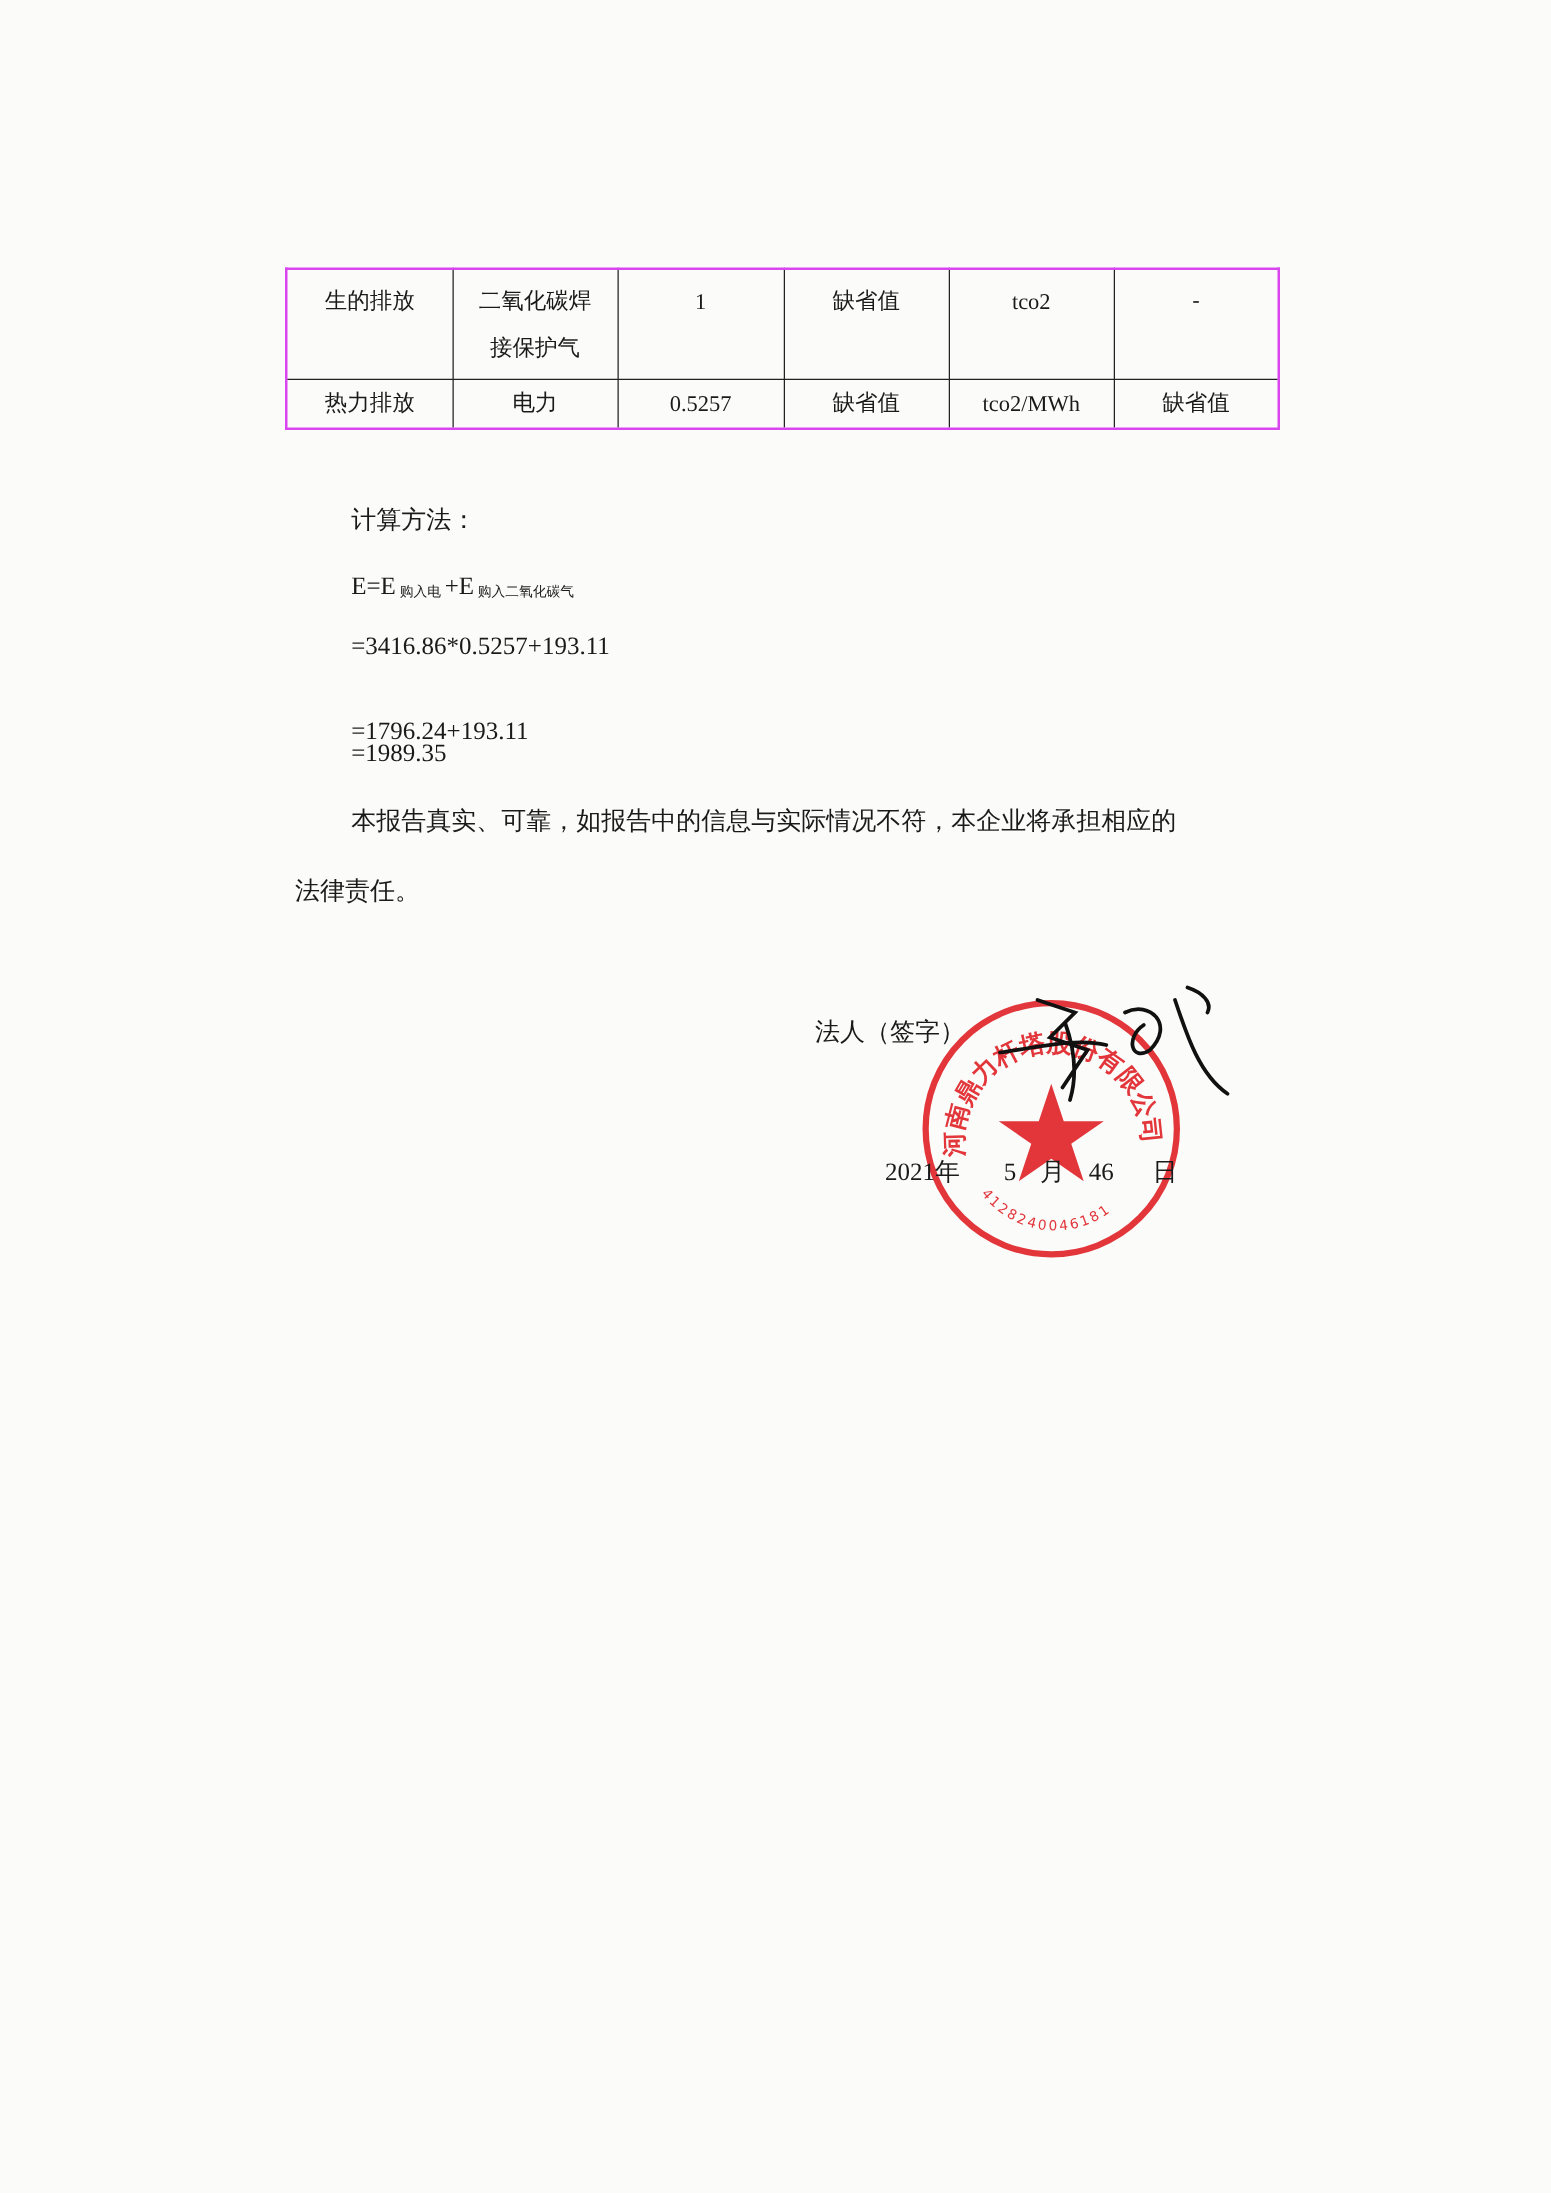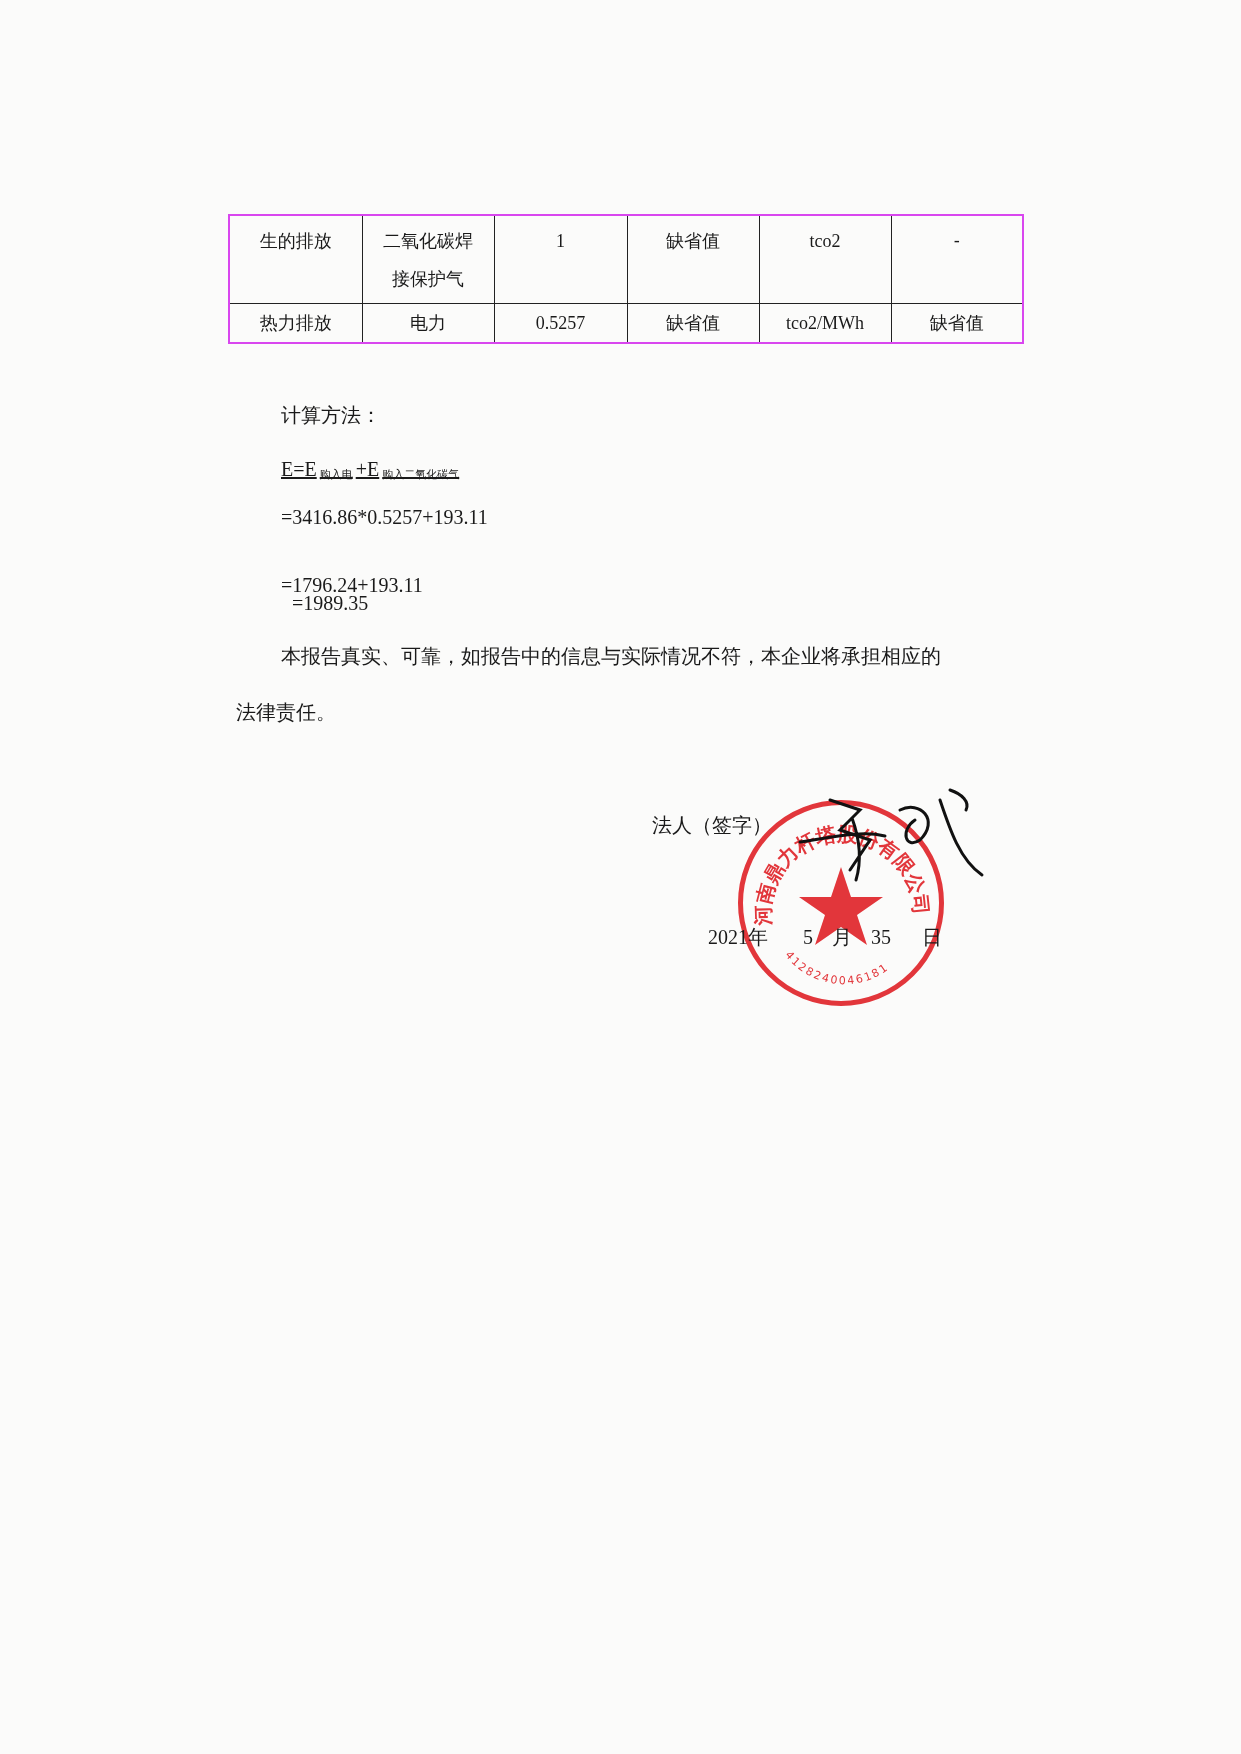--- a/index.html
+++ b/index.html
@@ -46,26 +46,26 @@
     <td class="serif">0.5257</td>
     <td>缺省值</td>
     <td class="serif">tco2/MWh</td>
     <td>缺省值</td>
   </tr>
 </tbody>
   </table>
 
 <div class="abs line" style="left:281px;top:402px;">计算方法：</div>
 
-<div class="abs line serif" style="left:281px;top:458px;text-decoration:underline;">
+<div class="abs line serif" style="left:281px;top:458px;">
   <span>E=E</span><span class="sub">购入电</span><span>+E</span><span class="sub">购入二氧化碳气</span>
 </div>
 <div class="abs line serif" style="left:281px;top:506px;">=3416.86*0.5257+193.11</div>
 <div class="abs line serif" style="left:281px;top:550px;margin-top:24px;">=1796.24+193.11</div>
-<div class="abs line serif" style="left:292px;top:592px;">=1989.35</div>
+<div class="abs line serif" style="left:281px;top:592px;">=1989.35</div>
 
 <div class="abs line" style="left:281px;top:643px;">本报告真实、可靠，如报告中的信息与实际情况不符，本企业将承担相应的</div>
 <div class="abs line" style="left:236px;top:699px;">法律责任。</div>
 
 <div class="stamp">
   <svg width="196" height="196" viewBox="0 0 196 196" style="position:absolute;left:0;top:0">
     <defs>
         <path id="arcTop" d="M 28 120 A 72 72 0 1 1 170 120"></path>
         <path id="arcBot" d="M 42 150 A 74 74 0 0 0 160 150"></path>
       </defs>
@@ -78,15 +78,15 @@
 <div class="abs line" style="left:652px;top:812px;">法人（签字）</div>
 
 <svg class="abs" style="left:790px;top:780px;" width="200" height="110" viewBox="0 0 200 110">
   <path d="M10 62 C40 58 70 50 95 56 M40 20 L70 30 L50 50 L80 60 L60 90 M62 38 C70 60 72 80 66 100 M110 30 C130 20 150 40 130 60 C115 70 110 50 125 40 M150 20 C160 50 170 80 192 95 M160 10 C172 14 180 22 176 30" stroke="#111" stroke-width="3" fill="none" stroke-linecap="round"></path>
 </svg>
 
 <div class="abs line serif" style="left:708px;top:924px;">
   <span>2021</span><span style="font-family:'DejaVu Sans',sans-serif">年</span>
   <span style="display:inline-block;width:30px"></span><span>5</span>
   <span style="display:inline-block;width:14px"></span><span style="font-family:'DejaVu Sans',sans-serif">月</span>
-  <span style="display:inline-block;width:14px"></span><span>35</span>
+  <span style="display:inline-block;width:14px"></span><span>46</span>
   <span style="display:inline-block;width:26px"></span><span style="font-family:'DejaVu Sans',sans-serif">日</span>
 </div>
 
 </body></html>

